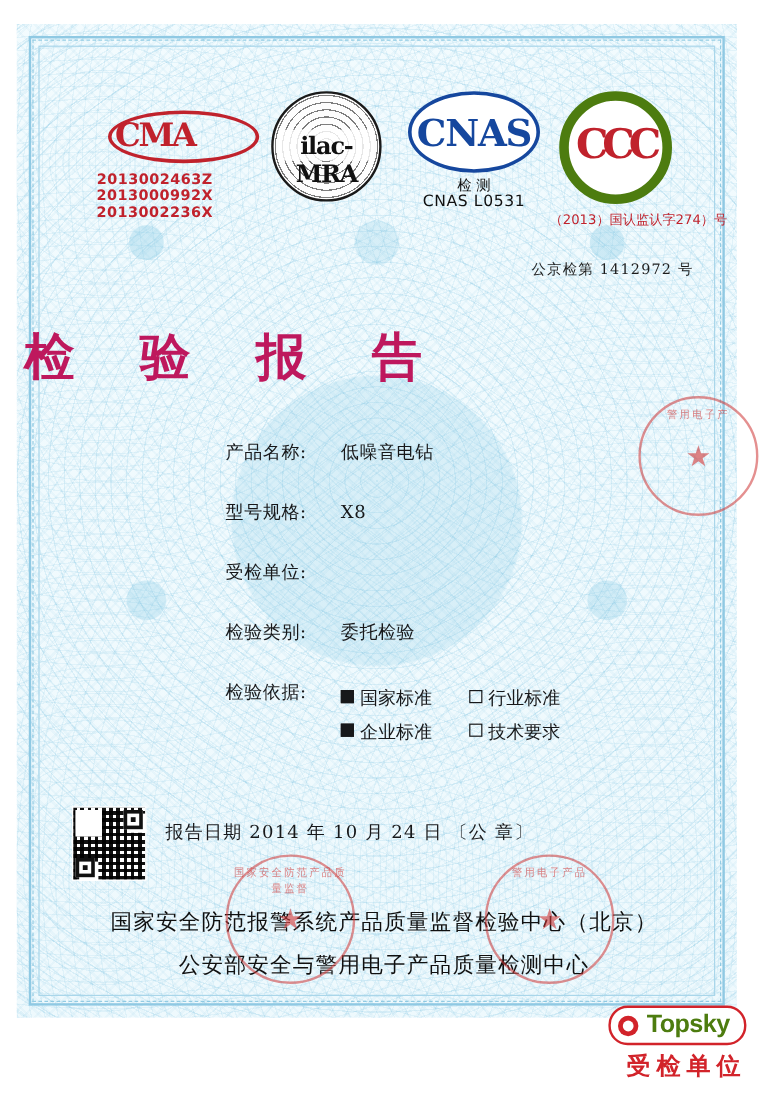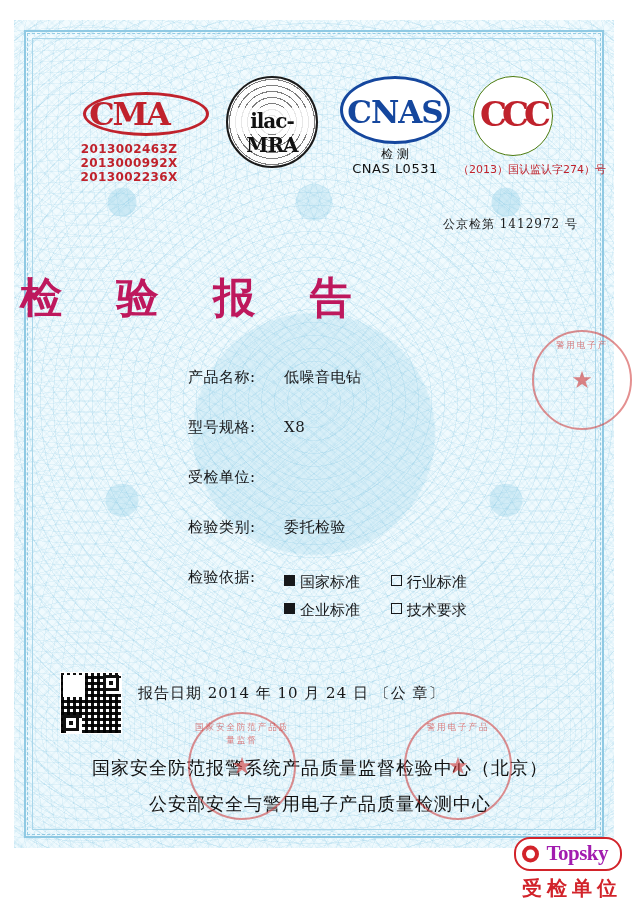--- a/index.html
+++ b/index.html
@@ -73,21 +73,21 @@
   }
   .logo-block { position: absolute; text-align: center; }
 
   .logo-cma { left: 24px; top: 22px; width: 130px; }
   .logo-ilac { left: 172px; top: 8px; width: 120px; }
   .logo-cnas { left: 300px; top: 8px; width: 110px; }
   .logo-ccc  { left: 418px; top: 8px; width: 110px; }
 
   .cma-mark {
     font-family: "DejaVu Serif", "Liberation Serif", serif;
-    font-size: 32px;
+    font-size: 27px;
     font-weight: bold;
     color: #c0222c;
     letter-spacing: -2px;
     line-height: 48px;
     position: relative;
     display: inline-block;
   }
   .cma-mark:before {
     content: "";
     position: absolute;
@@ -162,21 +162,21 @@
   .cnas-no {
     font-family: "DejaVu Sans", "Liberation Sans", sans-serif;
     font-size: 13px;
     color: #111;
     letter-spacing: 0.5px;
   }
 
   .ccc-circle {
     width: 78px; height: 78px;
     margin: 0 auto;
-    border: 1px solid #4d7c0f;
+    border: 8px solid #4d7c0f;
     border-radius: 50%;
     position: relative;
     background: #ffffff;
     text-decoration: underline;
   }
   .ccc-letters {
     position: absolute;
     left: 0; right: 0; top: 17px;
     font-family: "DejaVu Serif", "Liberation Serif", serif;
     font-size: 34px;
@@ -373,24 +373,24 @@
   }
   .brand-pill .dot:after {
     content: "";
     position: absolute;
     left: 4px; top: 4px;
     width: 9px; height: 9px;
     border-radius: 50%;
     background: #fff;
   }
   .brand-en {
-    font-family: Liberation Serif, serif;
+    font-family: Liberation Sans, sans-serif;
     font-size: 21px;
     font-weight: bold;
-    color: #a21caf;
+    color: #4d7c0f;
     letter-spacing: -0.5px;
   }
   .brand-cn {
     margin-top: 4px;
     font-family: "DejaVu Serif", "Liberation Serif", serif;
     font-size: 20px;
     font-weight: bold;
     color: #d2232a;
     letter-spacing: 5px;
   }

